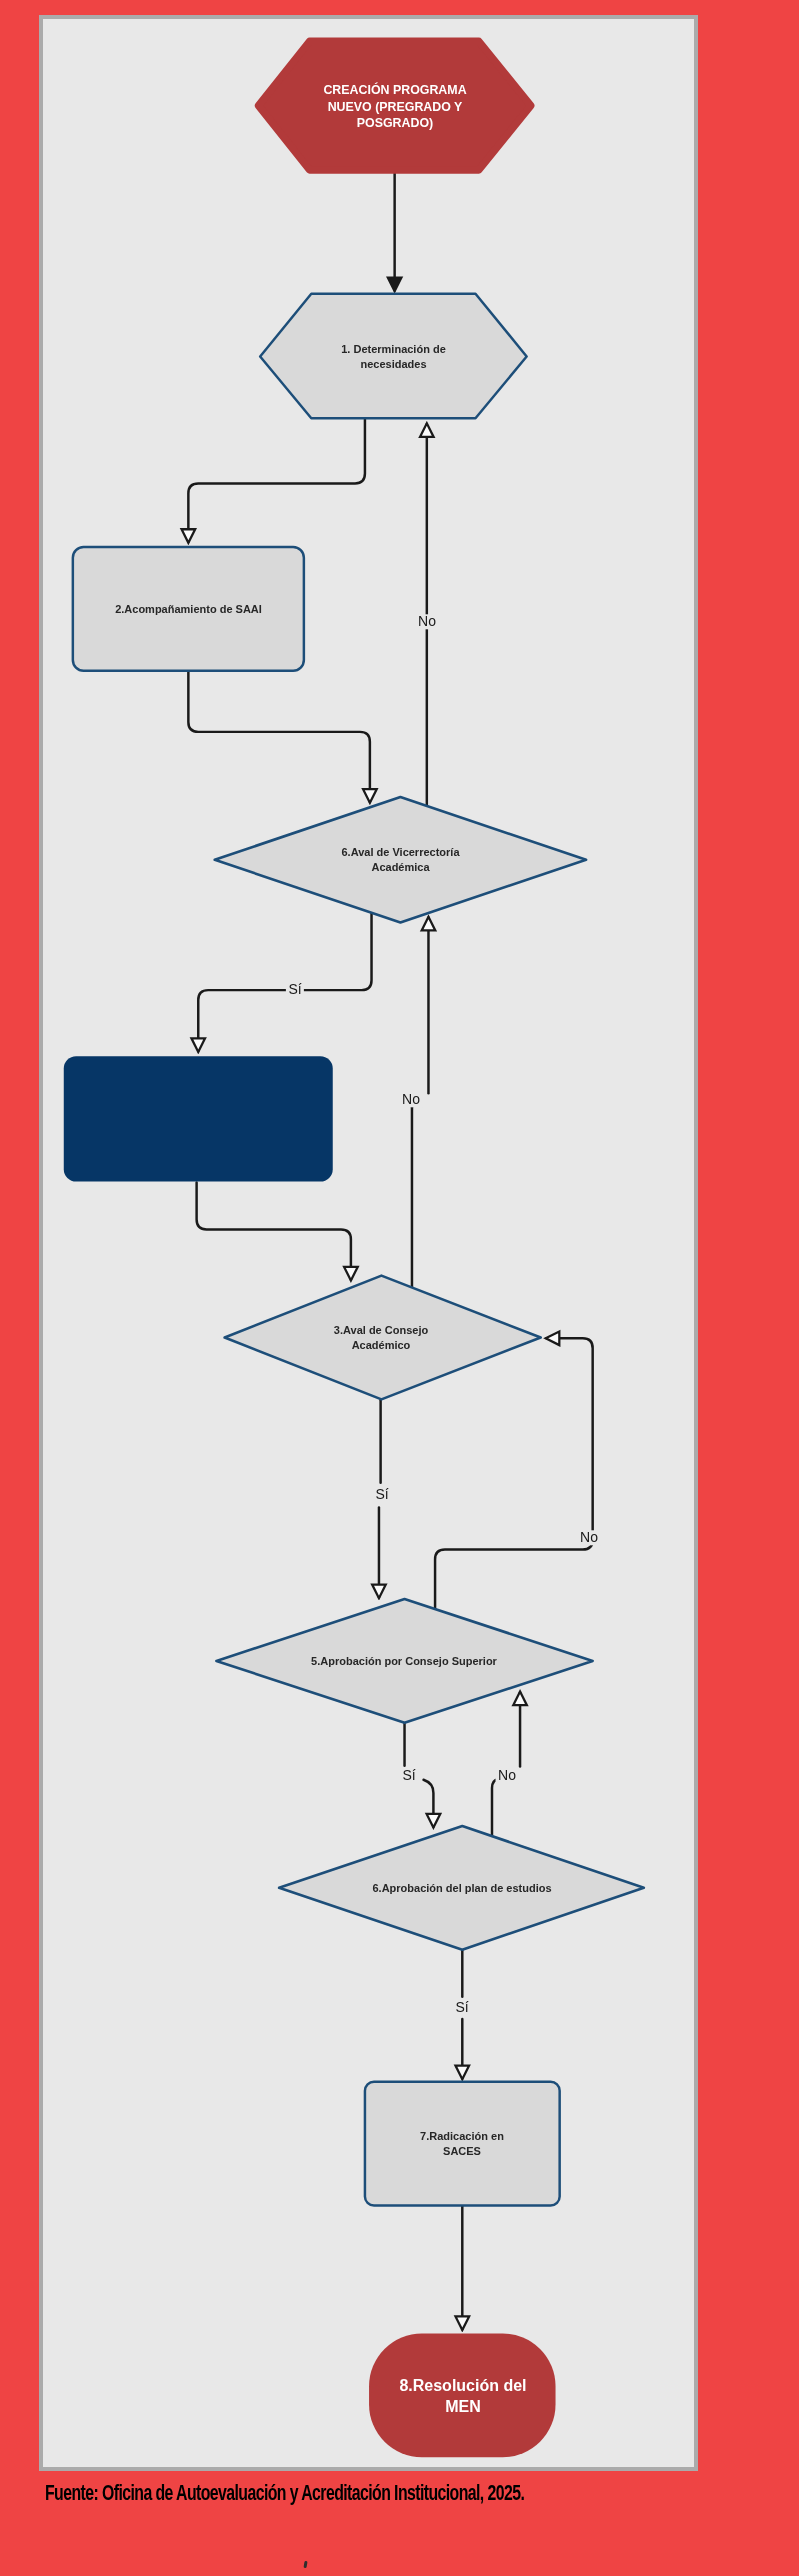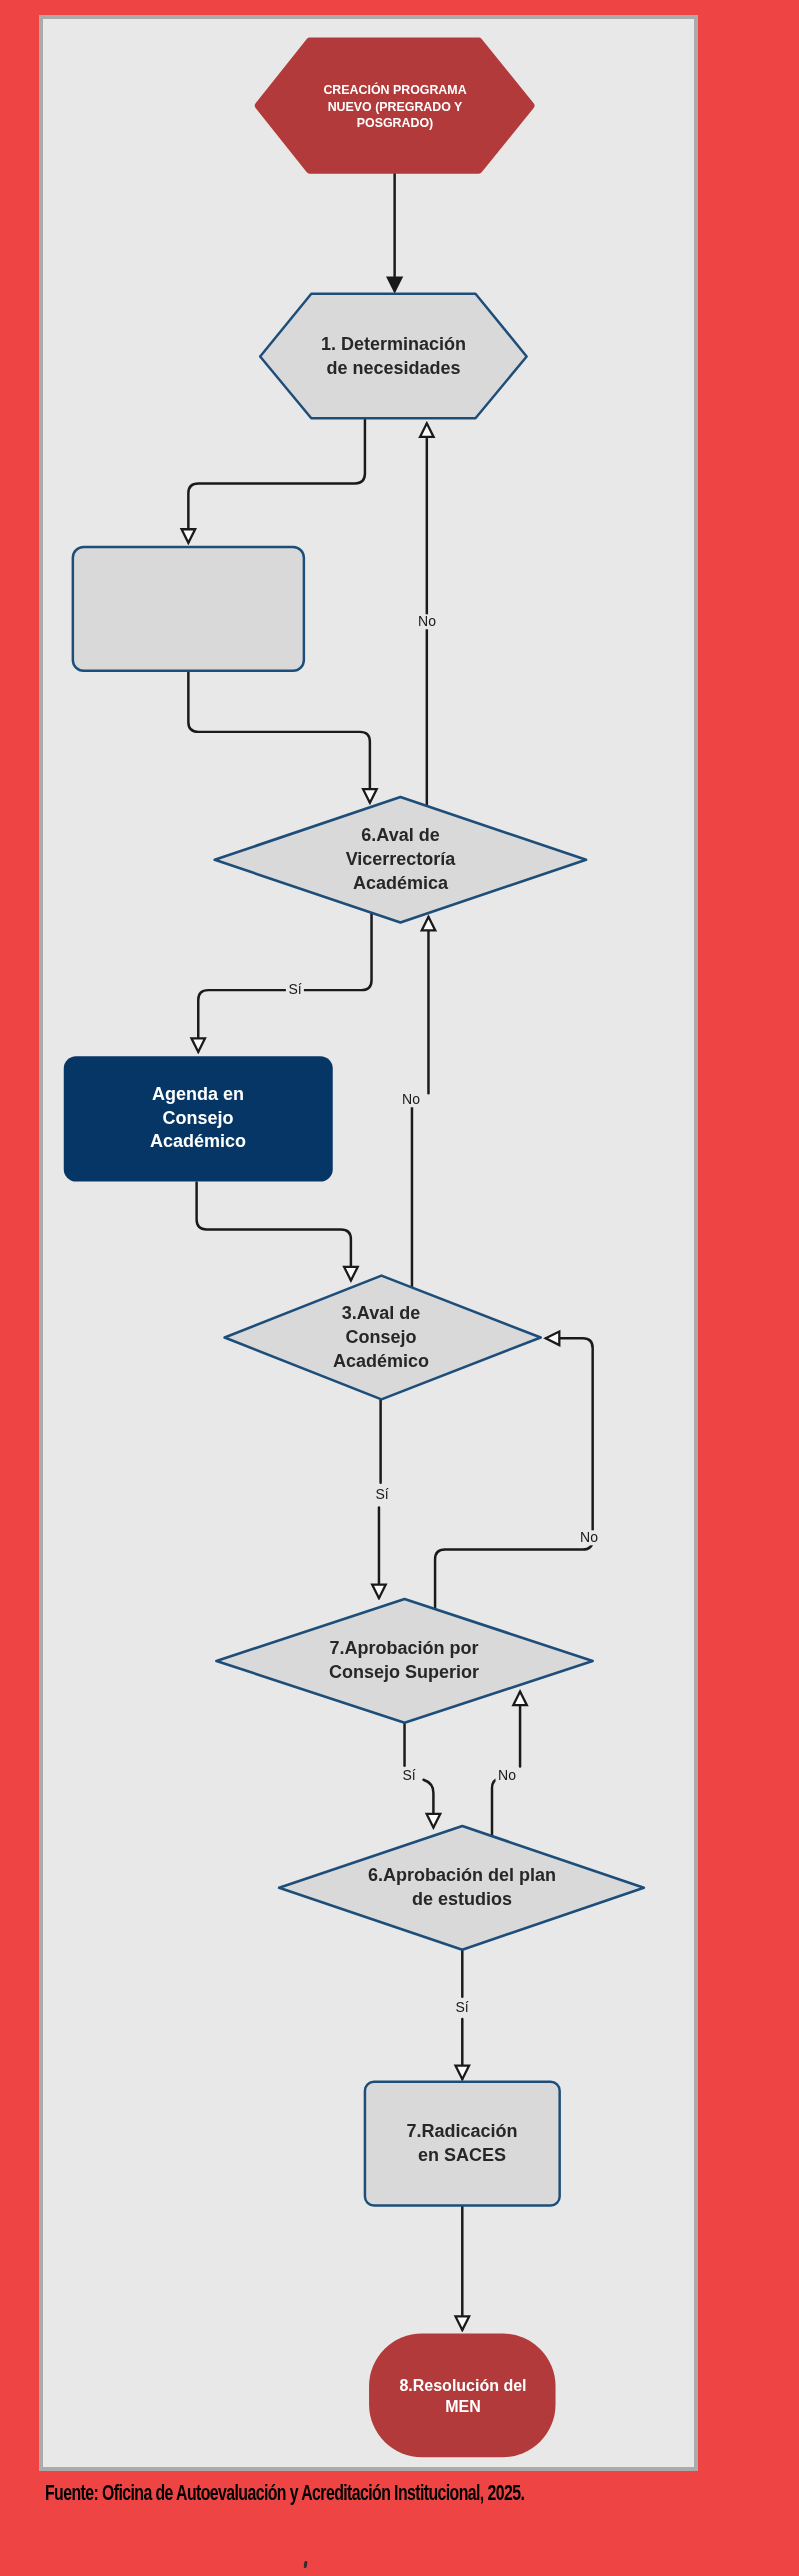--- a/index.html
+++ b/index.html
@@ -2,21 +2,21 @@
 <html style="font-size:13.2px"><head>
 <meta charset="utf-8">
 <style>
   html,body{margin:0;padding:0;background:#ffffff;}
   #page{position:relative;width:800px;height:2576px;background:#ef4444;overflow:hidden;
         font-family:"Liberation Sans", sans-serif;}
   #canvas{position:absolute;left:39px;top:15px;width:651px;height:2448px;
           background:#e8e8e8;border:4.1px solid #ababab;}
   svg.layer{position:absolute;left:0;top:0;width:800px;height:2576px;}
   .nodelabel{position:absolute;display:flex;align-items:center;justify-content:center;
-             text-align:center;font-weight:bold;font-size:18px;line-height:1.32;
+             text-align:center;font-weight:bold;font-size:11px;line-height:1.32;
              color:#272727;}
   .nodelabel.light{color:#ffffff;}
   .edgelabel{position:absolute;transform:translate(-50%,-50%);background:#e8e8e8;
              padding:0 2.5px;font-size:14px;color:#1a1a1a;line-height:1.1;}
   #caption{position:absolute;left:45px;top:2480px;white-space:nowrap;
            font-weight:bold;font-size:22px;color:#000000;letter-spacing:-0.8px;
            transform:scaleX(0.72);transform-origin:left top;}
   #stray{position:absolute;left:304px;top:2561px;width:2.5px;height:7.4px;background:#2e2e2e;
          border-radius:1.7px;transform:rotate(10deg);}
 </style>
@@ -66,24 +66,24 @@
       <polygon points="272,1621 462,1546 655,1621 462,1696" fill="#d9d9d9" stroke="#1d4e79" stroke-width="3.2" stroke-linejoin="round"></polygon>
       <polygon points="262,2013 490,1938 718,2013 490,2088" fill="#d9d9d9" stroke="#1d4e79" stroke-width="3.2" stroke-linejoin="round"></polygon>
       <polygon points="338,2288 560,2213 780,2288 560,2363" fill="#d9d9d9" stroke="#1d4e79" stroke-width="3.2" stroke-linejoin="round"></polygon>
       <rect x="442" y="2523" width="236" height="150" rx="11" fill="#d9d9d9" stroke="#1d4e79" stroke-width="3"></rect>
       <rect x="447" y="2828" width="226" height="150" rx="64" fill="#b23a3a"></rect>
     </g>
   </svg>
 
   <div class="nodelabel light" style="left:304px;top:45px;width:182px;height:124px;font-size:12.4px;">CREACIÓN PROGRAMA NUEVO (PREGRADO Y POSGRADO)</div>
   <div class="nodelabel" style="left:311px;top:298px;width:165px;height:117px;">1. Determinación de necesidades</div>
+  <div class="nodelabel" style="left:110px;top:551px;width:157px;height:116px;">2.Acompañamiento de SAAI</div>
   <div class="nodelabel" style="left:312px;top:802px;width:177px;height:116px;">6.Aval de Vicerrectoría Académica</div>
-  <div class="nodelabel light" style="left:128px;top:1060px;width:140px;height:117px;">Agenda en Consejo Académico</div>
   <div class="nodelabel" style="left:311px;top:1280px;width:140px;height:116px;">3.Aval de Consejo Académico</div>
-  <div class="nodelabel" style="left:309px;top:1603px;width:190px;height:116px;">7.Aprobación por Consejo Superior</div>
+  <div class="nodelabel" style="left:309px;top:1603px;width:190px;height:116px;">5.Aprobación por Consejo Superior</div>
   <div class="nodelabel" style="left:367px;top:1830px;width:190px;height:116px;">6.Aprobación del plan de estudios</div>
   <div class="nodelabel" style="left:404px;top:2086px;width:116px;height:116px;">7.Radicación en SACES</div>
   <div class="nodelabel light" style="left:399px;top:2338px;width:128px;height:116px;font-size:16px;">8.Resolución del MEN</div>
 
   <div class="edgelabel" style="left:427px;top:622px;">No</div>
   <div class="edgelabel" style="left:295px;top:990px;">Sí</div>
   <div class="edgelabel" style="left:411px;top:1100px;">No</div>
   <div class="edgelabel" style="left:382px;top:1495px;">Sí</div>
   <div class="edgelabel" style="left:589px;top:1538px;">No</div>
   <div class="edgelabel" style="left:409px;top:1776px;">Sí</div>

